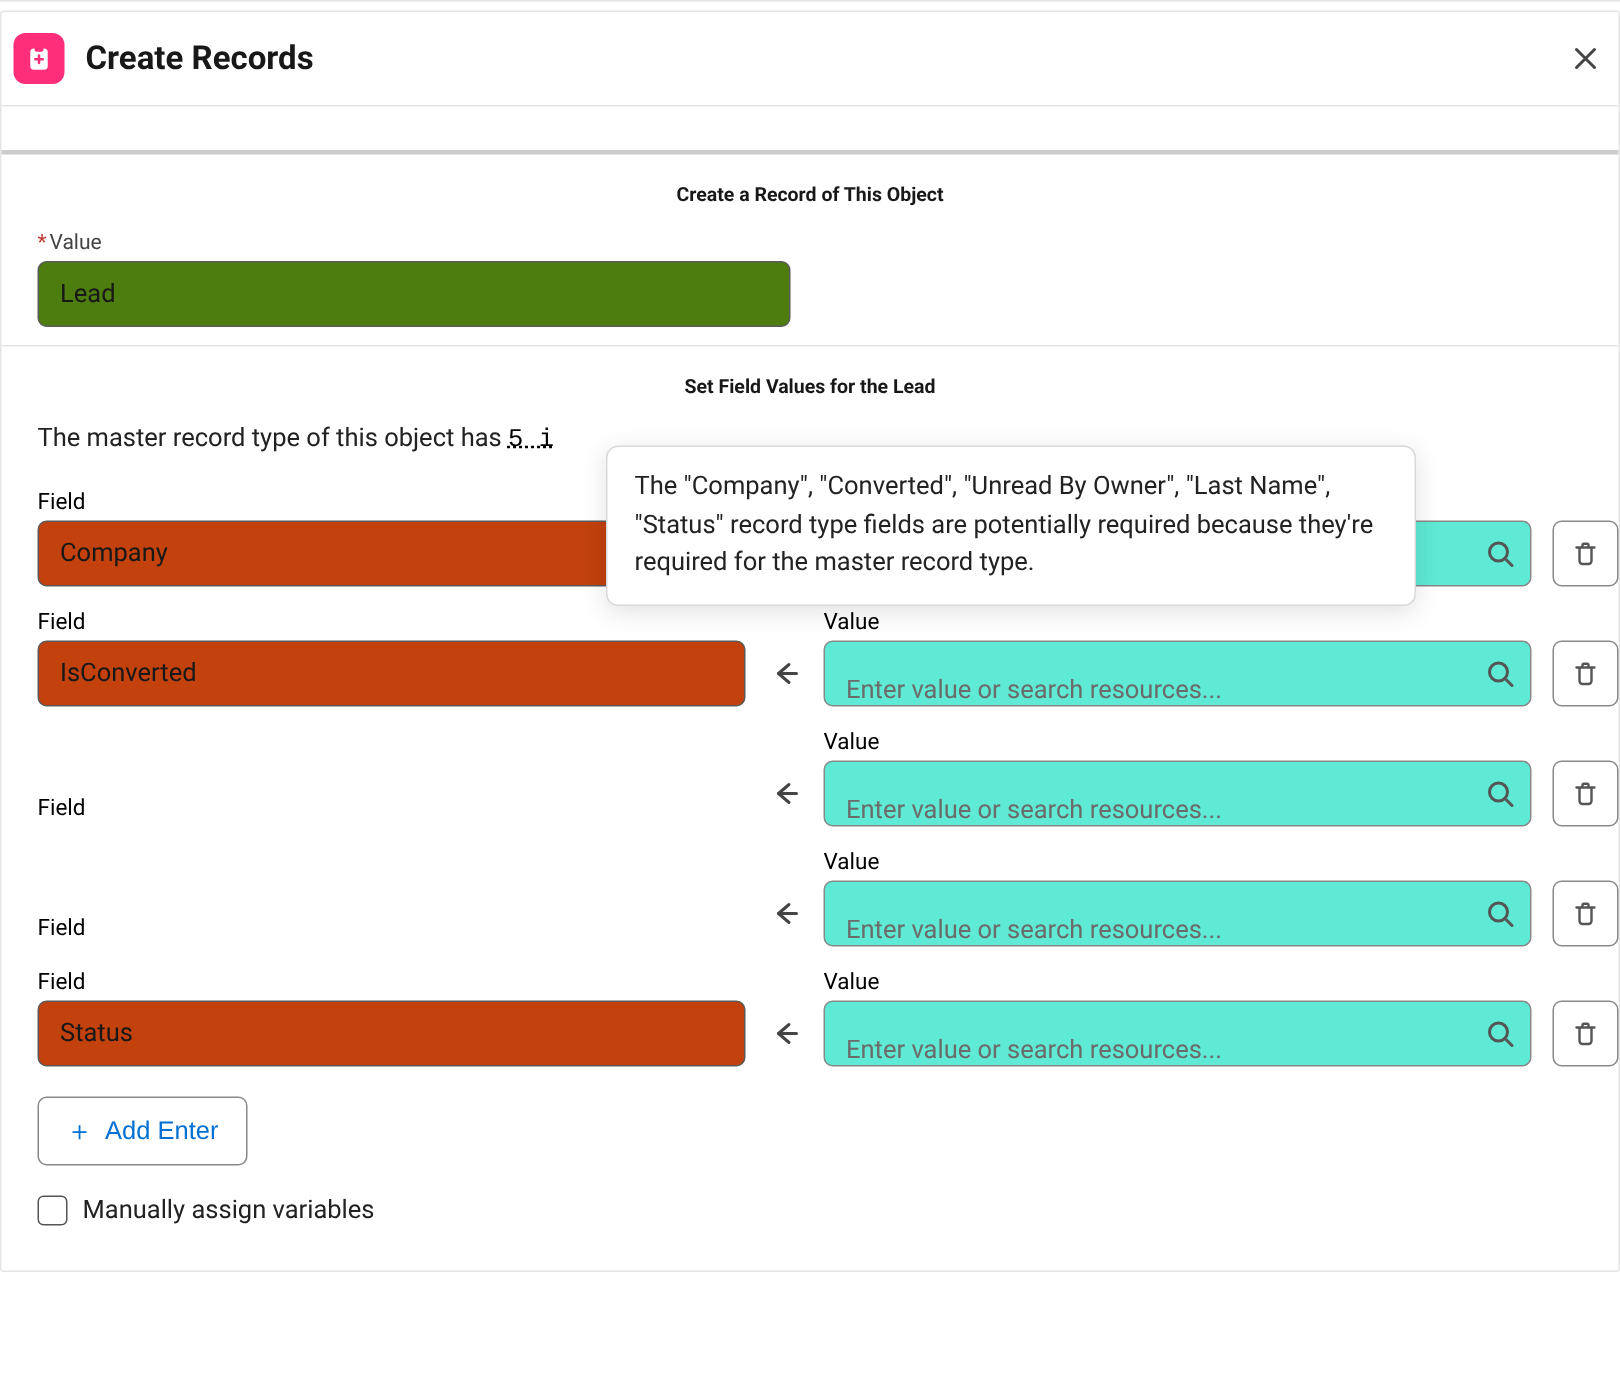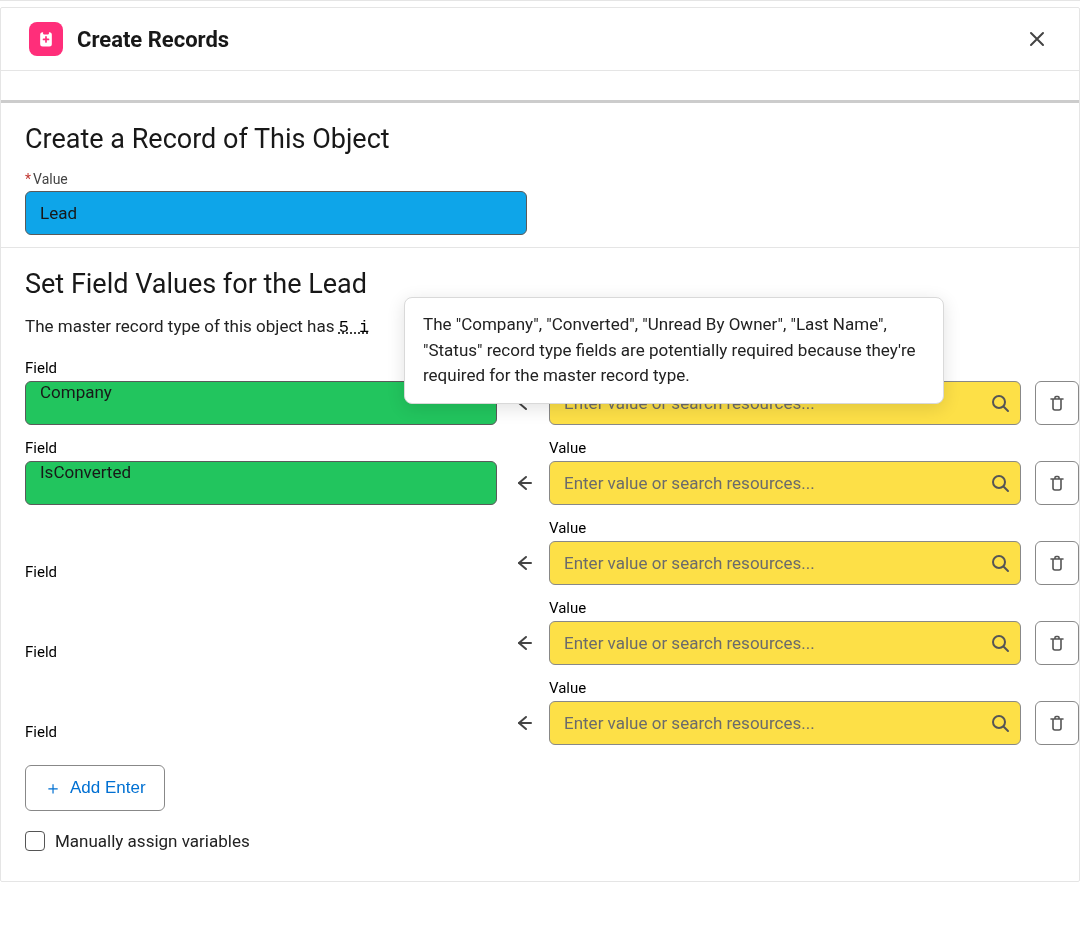--- a/index.html
+++ b/index.html
@@ -18,21 +18,21 @@
     padding-top: 6px;
   }
   .panel {
     border: 1px solid #e5e5e5;
     border-radius: 2px;
     background: #fff;
   }
   .panel-header {
     display: flex;
     align-items: center;
-    padding: 14px 28px;
+    padding: 14px 8px;
     border-bottom: 1px solid #e5e5e5;
   }
   .panel-header .badge {
     width: 34px; height: 34px;
     border-radius: 8px;
     background: #ff2e7a;
     display: flex; align-items: center; justify-content: center;
     margin-right: 14px;
     flex: 0 0 auto;
   }
@@ -51,39 +51,40 @@
   }
   .spacer-bar {
     height: 32px;
     border-bottom: 3px solid #ccc;
   }
   .section {
     padding: 20px 24px 12px 24px;
     border-bottom: 1px solid #e5e5e5;
   }
   .section h2 {
-    font-size: 27px;
-    font-weight: 400;
+    font-size: 13px;
+    font-weight: 700;
     margin: 0 0 16px 0;
+    text-align: center;
   }
   .form-label {
     font-size: 14px;
     color: #444;
     margin-bottom: 4px;
     display: block;
   }
   .req { color: #c23934; margin-right: 2px; }
   .text-like {
     width: 502px;
     height: 44px;
     border: 1px solid #5a5a5a;
     border-radius: 6px;
     padding: 0 14px;
     font-size: 17px;
-    background: #0ea5e9;
+    background: #4d7c0f;
     display: flex; align-items: center;
   }
   .sub-note {
     font-size: 17px;
     color: #222;
     margin: 8px 0 22px 0;
   }
   .sub-note .info-link {
     color: #000000;
     text-decoration: underline dotted;
@@ -110,32 +111,32 @@
     color: #000000;
     margin-bottom: 4px;
     display: block;
   }
   .field-input {
     height: 44px;
     border: 1px solid #5a5a5a;
     border-radius: 6px;
     padding: 0 14px;
     font-size: 17px;
-    background: #22c55e;
-    display:flex;align-items:flex-start;
+    background: #c2410c;
+    display:flex;align-items:center;
   }
   .value-input {
     height: 44px;
     border: 1px solid #888;
     border-radius: 6px;
     padding: 0 40px 0 14px;
     font-size: 17px;
-    background: #fde047;
+    background: #5eead4;
     color: #333;
-    display:flex;align-items:center;
+    display:flex;align-items:flex-end;
     position: relative;
   }
   .value-input .placeholder { color: #6b6b6b; }
   .value-input .search-icon {
     position: absolute; right: 10px; top: 50%; transform: translateY(-50%);
     color: #555;
   }
   .icon-btn {
     width: 44px; height: 44px;
     border: 1px solid #888;
@@ -355,20 +356,23 @@
         <svg width="18" height="18" viewBox="0 0 18 18">
                   <path d="M3 5h12M7 5V3.5A1 1 0 0 1 8 2.5h2a1 1 0 0 1 1 1V5M5 5v9a2 2 0 0 0 2 2h4a2 2 0 0 0 2-2V5" stroke="#555" stroke-width="1.6" fill="none" stroke-linecap="round" stroke-linejoin="round"></path>
                 </svg>
       </div>
     </div>
   </div>
 
   <div class="row">
     <div class="col-f">
       <label class="small-label">Field</label>
+      <div class="field-input">
+        <span>Status</span>
+      </div>
     </div>
     <div class="col-arrow">
       <svg width="22" height="22" viewBox="0 0 22 22">
                 <path d="M14 5l-7 6 7 6" stroke="#444" stroke-width="2" fill="none" stroke-linecap="round" stroke-linejoin="round"></path>
                 <path d="M7 11h12" stroke="#444" stroke-width="2" stroke-linecap="round"></path>
               </svg>
     </div>
     <div class="col-v">
       <label class="small-label">Value</label>
       <div class="value-input">

